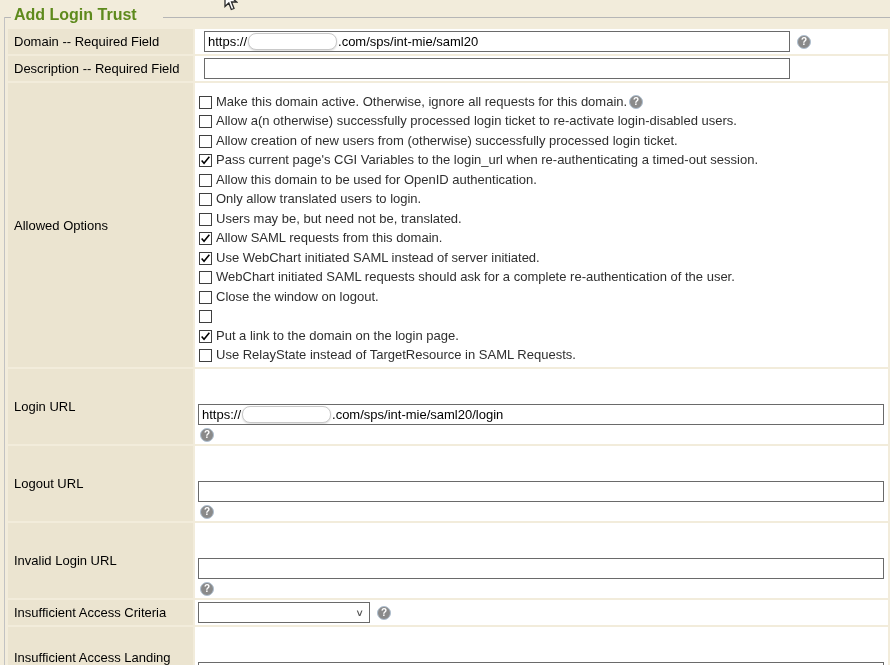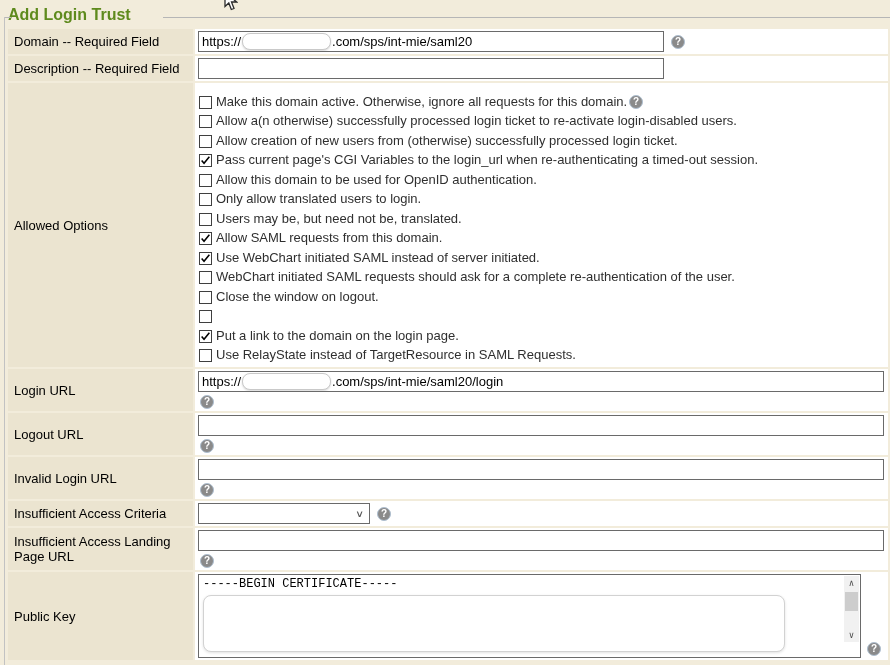--- a/index.html
+++ b/index.html
@@ -5,21 +5,21 @@
   * { box-sizing: border-box; margin: 0; padding: 0; }
   html, body { width: 890px; height: 665px; overflow: hidden; }
   body {
     position: relative;
     background: #f2ecdb;
     font-family: "Liberation Sans", sans-serif;
     font-size: 13px;
     color: #000;
   }
   .page-title {
-    position: absolute; top: 6px; left: 8px;
+    position: absolute; top: 6px; left: 14px;
     font-size: 16px; font-weight: bold; color: #5e8a1d;
   }
   .legend-line { position: absolute; top: 17px; left: 163px; right: 0; height: 1px; background: #b6b6b6; }
   .legend-line-left { position: absolute; top: 17px; left: 4px; width: 7px; height: 1px; background: #b6b6b6; }
   .fieldset-border { position: absolute; top: 17px; bottom: 0; left: 4px; width: 1px; background: #c2c2c2; }
 
   .cursor { position: absolute; left: 224px; top: -9px; width: 14px; height: 21px; z-index: 50; }
 
   .form-table { position: absolute; top: 29px; left: 8px; width: 880px; }
   .row { display: flex; margin-bottom: 2px; }
@@ -30,22 +30,22 @@
     display: flex; align-items: center;
     line-height: 15px;
   }
   .content { flex: 1; background: #fff; margin-left: 2px; padding: 2px 3px; position: relative; }
 
   .tinput {
     height: 21px; border: 1px solid #6a6a6a; background: #fff;
     font-size: 13px; line-height: 17px; padding: 1px 3px 0;
     white-space: nowrap; overflow: hidden; color: #000;
   }
-  .w-med { width: 466px; }
-  .w-full { width: calc(100% - 1px); }
+  .w-med { width: 586px; margin-left: 6px; }
+  .w-full { width: calc(100% - 1px); margin-top: 33px; }
   .redact {
     display: inline-block; width: 89px; height: 17px;
     margin: 0 1px; vertical-align: -4px;
     background: #fff; border: 1px solid #c9c9c9; border-radius: 8px;
     box-shadow: 0 1px 2px rgba(0,0,0,0.15);
   }
   .help {
     display: inline-flex; flex: 0 0 auto;
     width: 14px; height: 14px; border-radius: 50%;
     background: #8a8a8a; border: 1px solid #aebfd0;

